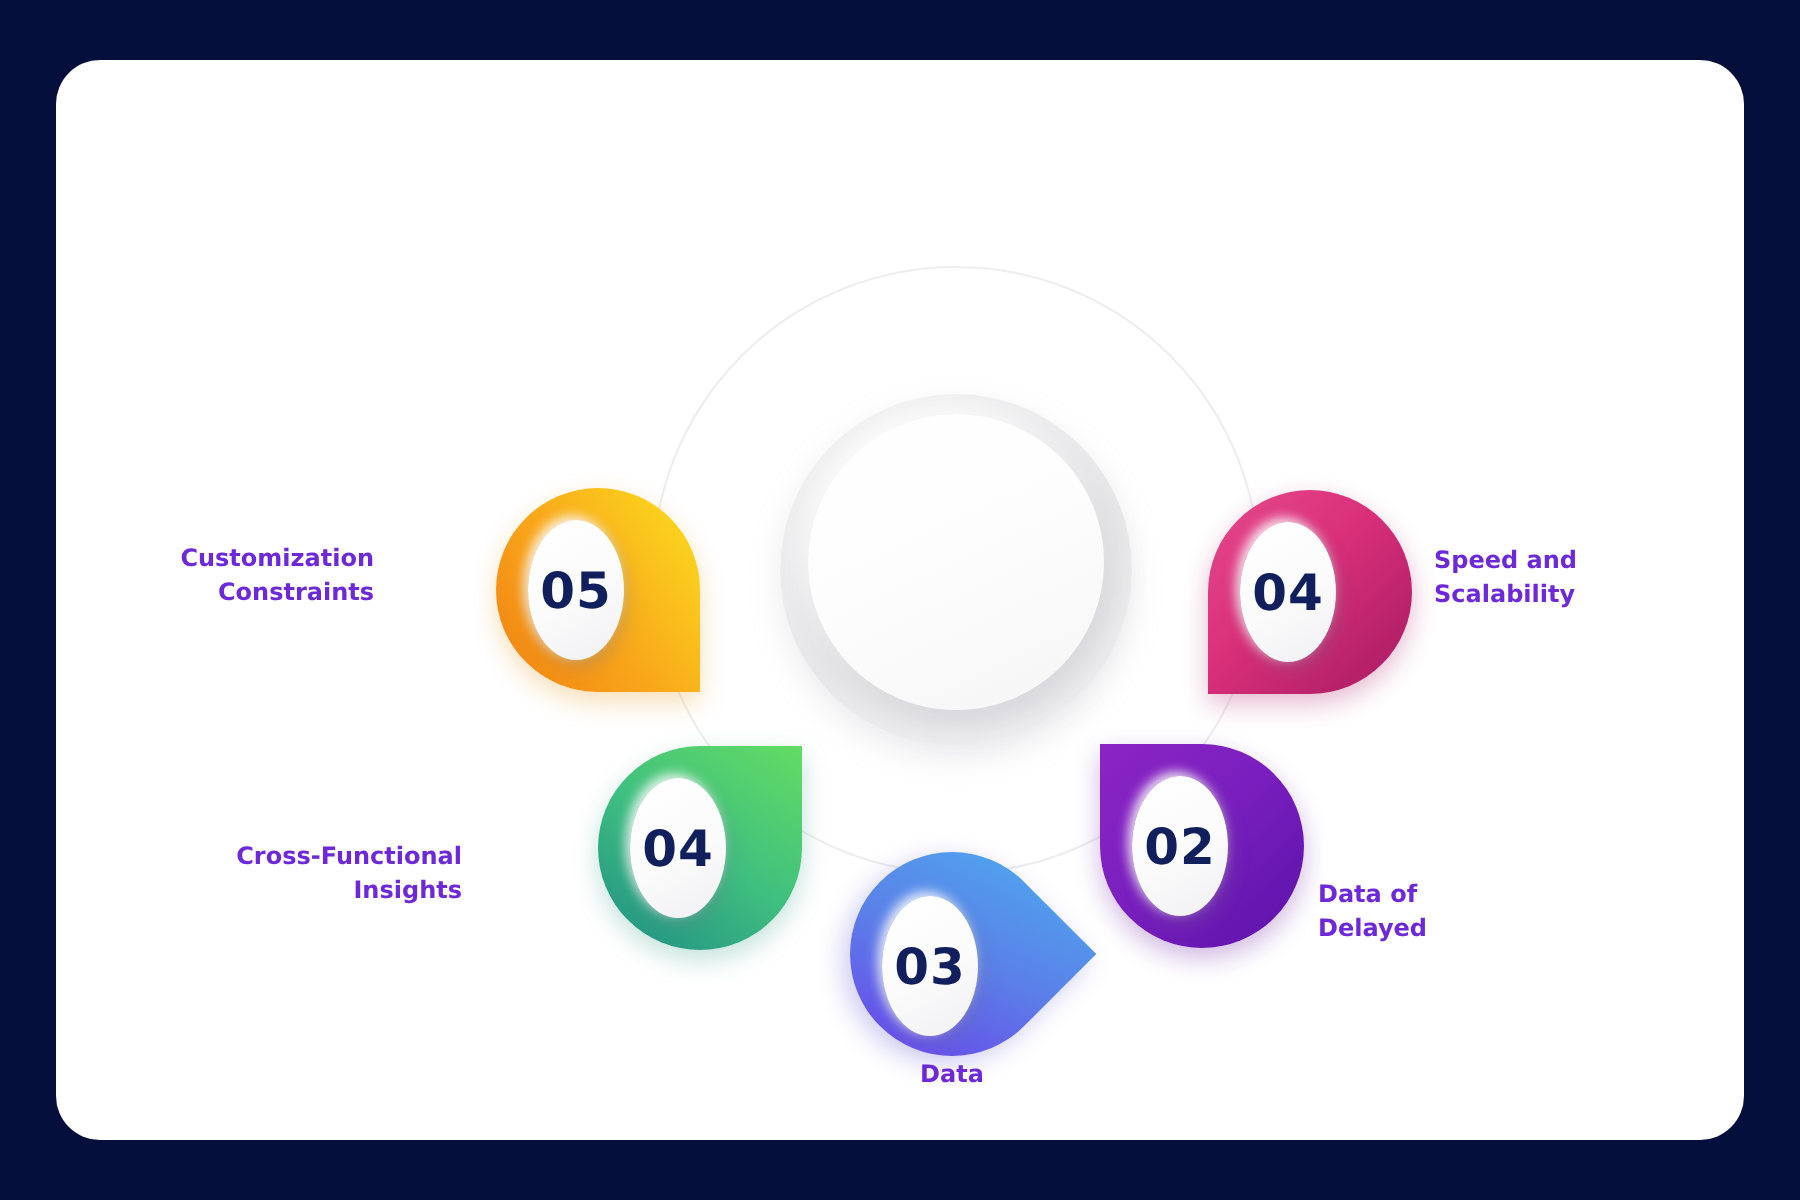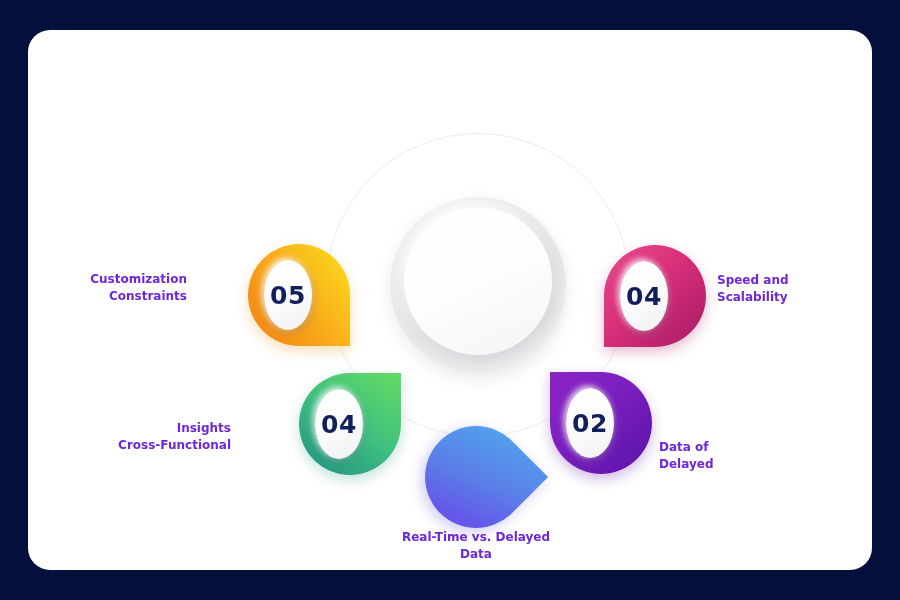--- a/index.html
+++ b/index.html
@@ -180,35 +180,37 @@
         <span class="num">02</span>
       </div>
     </div>
     <div class="label lbl-02">
       <div>Data of</div>
       <div>Delayed</div>
     </div>
 
     <div class="marker m03">
       <div class="blob" style="border-radius:50% 0 50% 50%; transform:rotate(45deg);"></div>
+      <div class="disc" style="top:22px;">
+        <span class="num">03</span>
+      </div>
     </div>
     <div class="label lbl-03">
-      <div>Real-Time vs. Delayed</div>
       <div>Data</div>
     </div>
 
     <div class="marker m04 pt-tr">
       <div class="blob"></div>
       <div class="disc">
         <span class="num">04</span>
       </div>
     </div>
     <div class="label lbl-04">
+      <div>Cross-Functional</div>
       <div>Insights</div>
-      <div>Cross-Functional</div>
     </div>
 
     <div class="marker m05 pt-right">
       <div class="blob"></div>
       <div class="disc">
         <span class="num">05</span>
       </div>
     </div>
     <div class="label lbl-05">
       <div>Customization</div>

